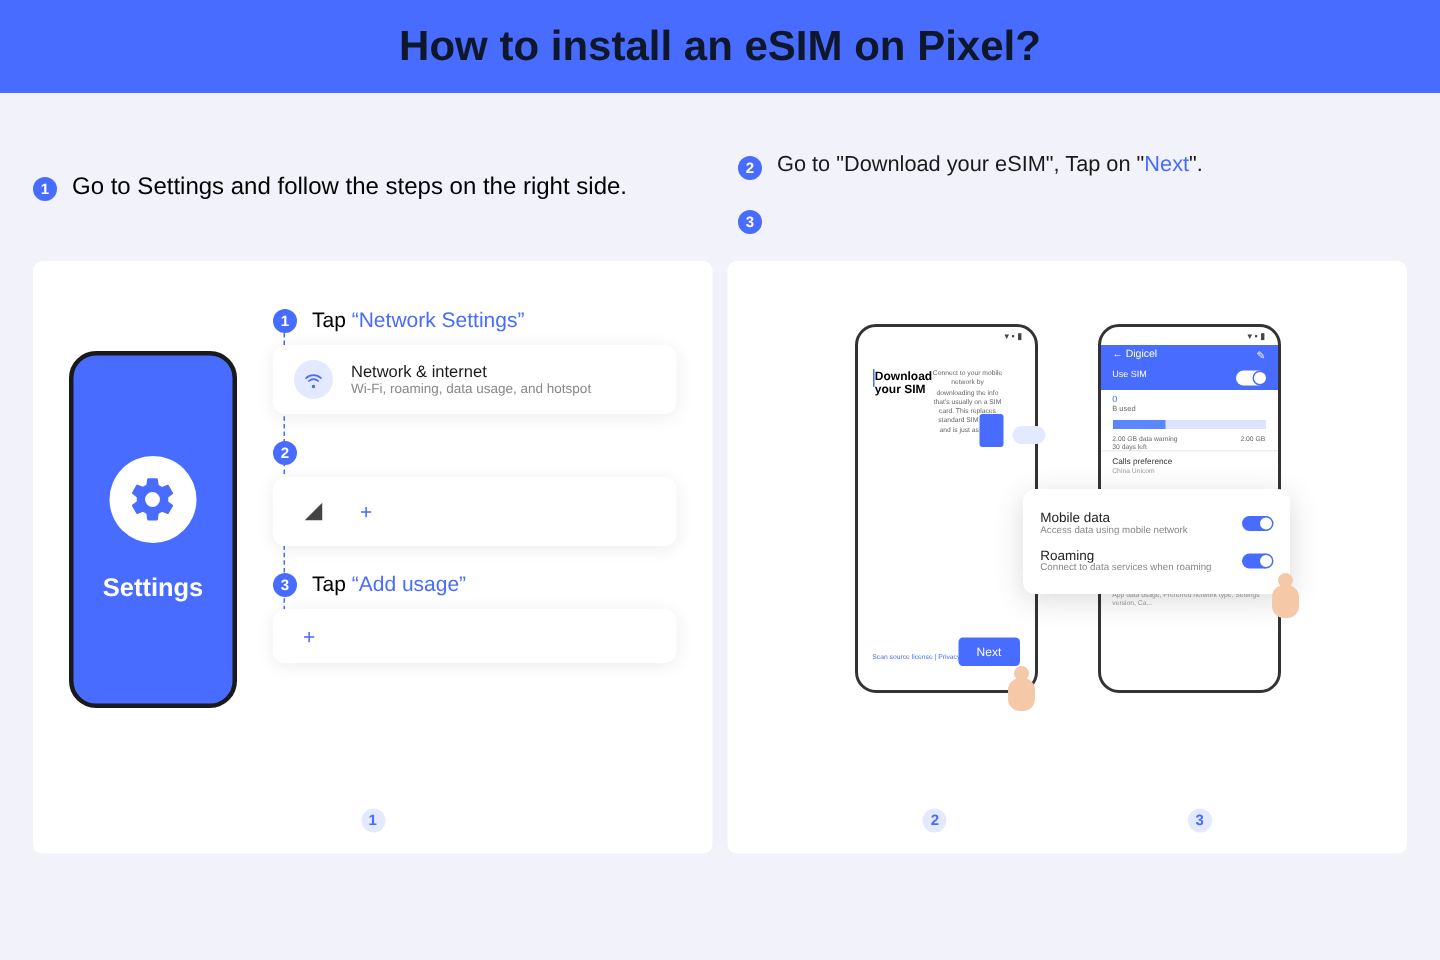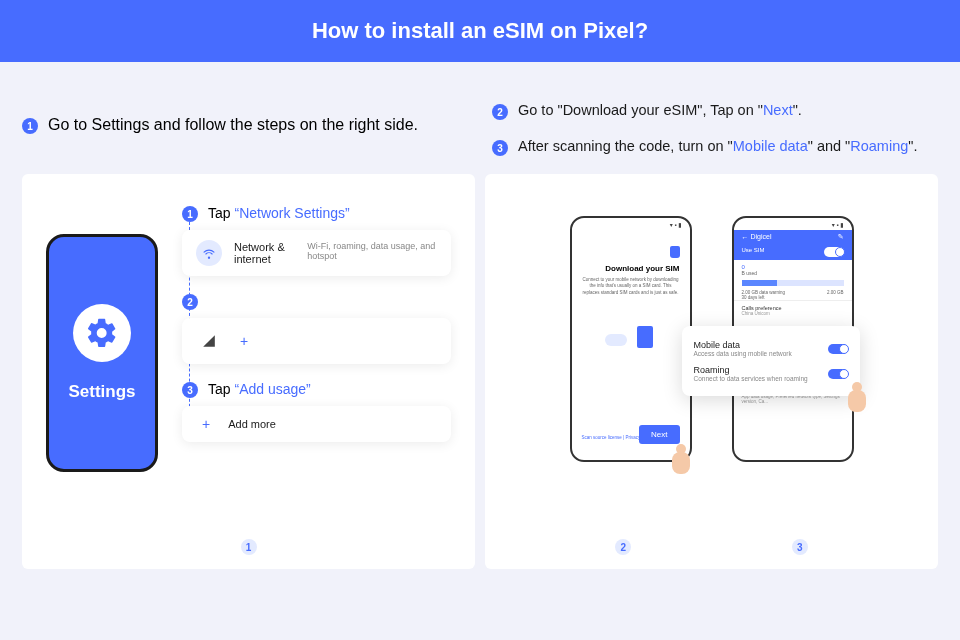--- a/index.html
+++ b/index.html
@@ -1,18 +1,18 @@
 <!DOCTYPE html>
 <html><head>
 <meta charset="utf-8">
 <style>
   *{box-sizing:border-box;margin:0;padding:0;font-family:'Segoe UI',Arial,sans-serif}
   body{width:960px;height:640px;background:#f1f2fa;overflow:hidden}
   .header{background:#476cff;height:62px;display:flex;align-items:center;justify-content:center}
-  .header h1{color:#ffffff;font-size:22px;font-weight:600}
+  .header h1{color:#0f172a;font-size:28px;font-weight:600}
   .intro{display:flex;padding:40px 22px 18px}
   .intro-left,.intro-right{flex:1}
   .intro-left{display:flex;align-items:flex-start;gap:10px;padding-top:14px}
   .intro-right{display:flex;flex-direction:column;gap:18px;padding-left:24px}
   .num{width:16px;height:16px;border-radius:50%;background:#476cff;color:#fff;font-size:10px;font-weight:700;display:inline-flex;align-items:center;justify-content:center;flex-shrink:0;margin-top:2px}
   .step-line{font-size:14.5px;color:#1a1a1a;display:flex;align-items:flex-start;gap:10px}
   .hl{color:#476cff}
   .panels{display:flex;gap:10px;padding:0 22px}
   .panel{background:#fff;border-radius:6px;flex:1;padding:30px 24px 16px;position:relative;height:395px}
   
@@ -21,36 +21,36 @@
   .gear-wrap{width:58px;height:58px;border-radius:50%;background:#fff;display:flex;align-items:center;justify-content:center}
   .settings-label{color:#fff;font-size:17px;font-weight:700}
   .substeps{flex:1;display:flex;flex-direction:column;gap:16px;position:relative}
   .substeps::before{content:'';position:absolute;left:7px;top:18px;bottom:50px;border-left:1px dashed #476cff;z-index:0}
   .sub{display:flex;flex-direction:column;gap:8px;z-index:1}
   .sub-head{display:flex;align-items:center;gap:10px;font-size:14px}
   .sub-head .num{background:#476cff}
   .card{background:#fff;border-radius:8px;box-shadow:0 2px 12px rgba(0,0,0,0.08);padding:10px 14px;display:flex;align-items:center;gap:12px;margin-left:0}
   .card-ico{width:26px;height:26px;border-radius:50%;background:#e3eaff;color:#476cff;display:flex;align-items:center;justify-content:center;flex-shrink:0}
   .card-ico.triangle{background:none}
-  .card-txt{display:flex;flex-direction:row;flex:1}
+  .card-txt{display:flex;flex-direction:column;flex:1}
   .card-title{font-size:11px;color:#1a1a1a}
   .card-sub{font-size:9px;color:#888}
   .card-plus{color:#476cff;font-size:14px;padding:0 6px}
   .marker{width:16px;height:16px;border-radius:50%;background:#e3eaff;color:#476cff;font-size:10px;font-weight:700;display:flex;align-items:center;justify-content:center;position:absolute;bottom:14px;left:50%;transform:translateX(-50%)}
   
   .right-inner{display:flex;gap:40px;justify-content:center;align-items:flex-start;padding-top:12px}
   .phone2{width:122px;height:246px;border:2px solid #333;border-radius:14px;background:#fff;position:relative;overflow:visible}
   .phone2-bar{height:12px;display:flex;justify-content:flex-end;align-items:center;gap:3px;padding:0 8px;font-size:6px;color:#444}
   .p2-title{background:#476cff;color:#fff;font-size:7px;padding:3px 8px;display:flex;justify-content:space-between}
   .p2-sub{background:#476cff;color:#fff;font-size:6px;padding:3px 8px;display:flex;justify-content:space-between}
   .usage-bar{height:6px;background:#dce4ff;margin:4px 8px;position:relative}
   .usage-bar::before{content:'';position:absolute;left:0;top:0;bottom:0;width:35%;background:#5a86ff}
   .row{font-size:5.5px;color:#333;padding:4px 8px;border-top:1px solid #eee}
   .row-sub{color:#999;font-size:4.5px}
-  .download-card{display:flex;flex-direction:column;align-items:flex-end;padding:16px 10px 0}
+  .download-card{display:flex;flex-direction:row;align-items:flex-start;padding:16px 10px 0}
   .shield{width:10px;height:12px;background:#476cff;border-radius:2px 2px 3px 3px;margin-bottom:6px}
   .dl-title{font-size:8px;font-weight:600;margin-bottom:4px}
   .dl-desc{font-size:4.5px;color:#666;text-align:center;line-height:1.4}
   .dl-illus{width:64px;height:32px;margin:30px auto 0;position:relative}
   .cloud{width:22px;height:12px;background:#e3eaff;border-radius:10px;position:absolute;left:6px;top:8px}
   .simcard{width:16px;height:22px;background:#476cff;border-radius:2px;position:absolute;right:10px;top:0}
   .next-btn{position:absolute;bottom:16px;right:10px;background:#476cff;color:#fff;font-size:8px;padding:5px 12px;border-radius:3px}
   .bottom-links{position:absolute;bottom:20px;left:10px;font-size:4.5px;color:#476cff}
   .hand{position:absolute;width:30px;height:38px;bottom:-22px;right:-8px}
   .hand::before{content:'';position:absolute;width:10px;height:10px;background:#f5c9a8;border-radius:50%;top:0;left:8px}
@@ -80,23 +80,20 @@
   </div>
   <div class="intro-right">
     <div class="step-line">
       <span class="num">2</span>
       <span>
         <span>Go to "Download your eSIM", Tap on "</span><span class="hl">Next</span><span>".</span>
       </span>
     </div>
     <div class="step-line">
       <span class="num">3</span>
-      <span>
-        <span>After scanning the code, turn on "</span><span class="hl">Mobile data</span><span>" and "</span><span class="hl">Roaming</span><span>".</span>
-      </span>
     </div>
   </div>
 </div>
 
 <div class="panels">
 
   <div class="panel">
     <div class="left-inner">
       <div class="phone-frame">
         <div class="gear-wrap">
@@ -137,23 +134,20 @@
             <span class="card-plus">+</span>
           </div>
         </div>
         <div class="sub">
           <div class="sub-head">
               <span class="num">3</span>
               <span><span>Tap </span><span class="hl">“Add usage”</span></span>
             </div>
           <div class="card">
             <span class="card-plus" style="color:#476cff">+</span>
-            <div class="card-txt">
-                <span class="card-title">Add more</span>
-              </div>
           </div>
         </div>
       </div>
     </div>
     <div class="marker">1</div>
   </div>
 
   <div class="panel">
     <div class="right-inner">
 

